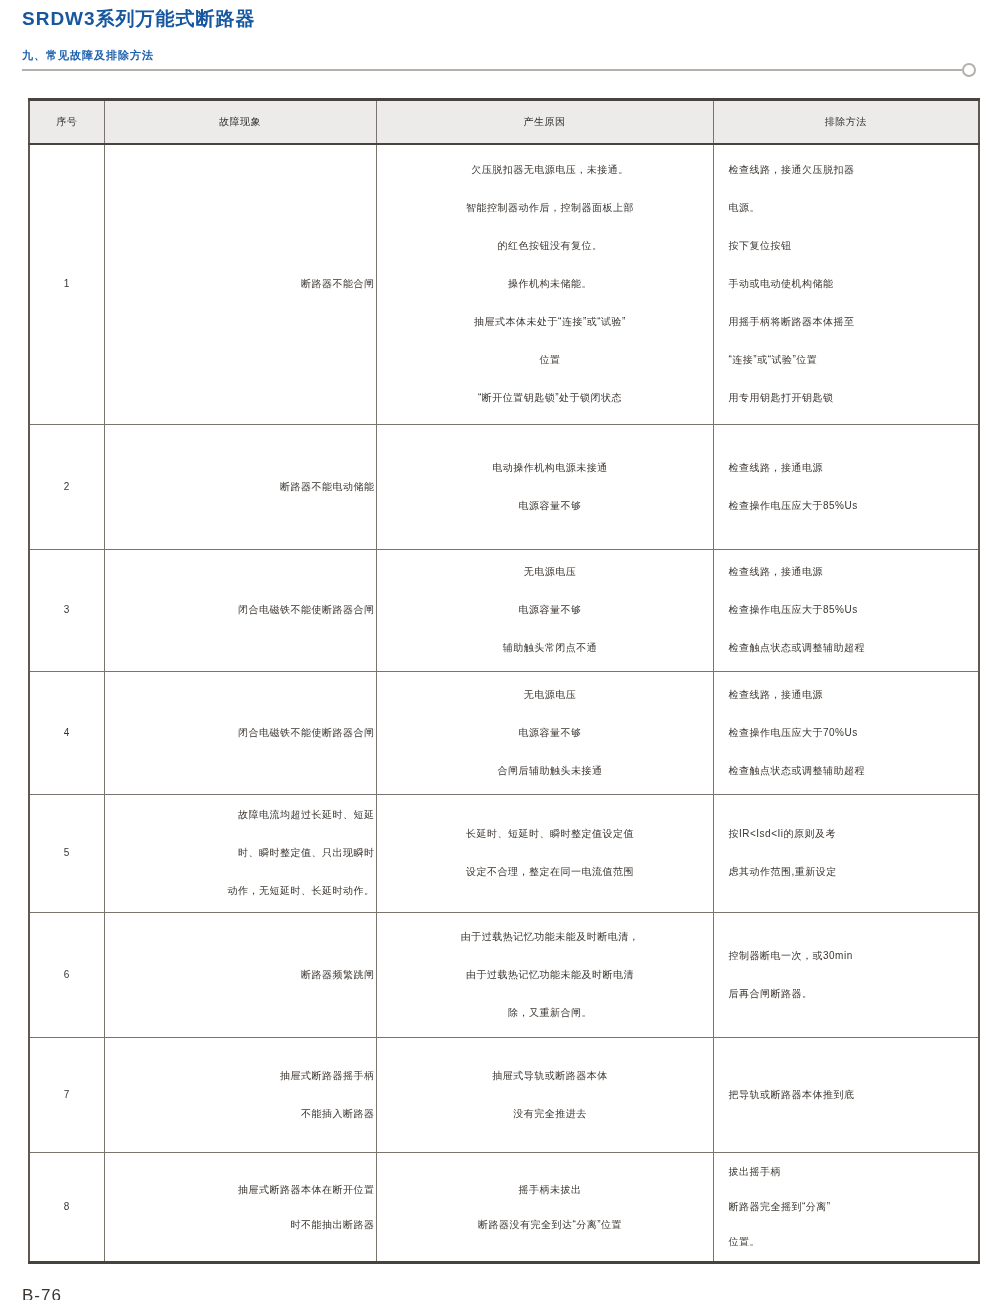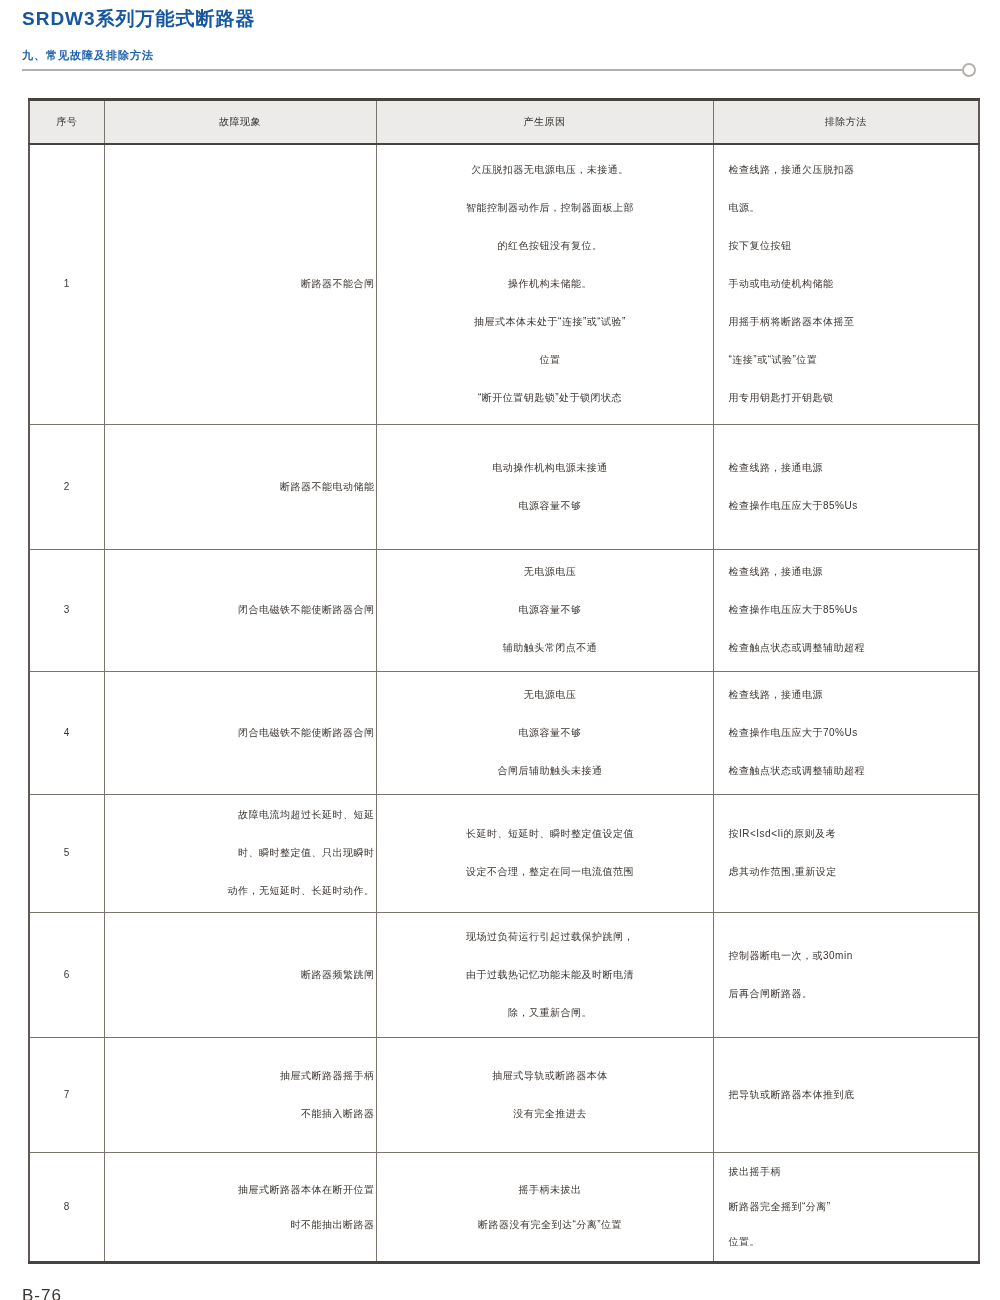--- a/index.html
+++ b/index.html
@@ -196,21 +196,21 @@
           </td>
         </tr>
         <tr>
           <td class="col-no">
             <div class="cell-line">6</div>
           </td>
           <td class="col-symptom">
             <div class="cell-line">断路器频繁跳闸</div>
           </td>
           <td class="col-cause">
-            <div class="cell-line">现场过负荷运行引起过载保护跳闸，</div>
+            <div class="cell-line">由于过载热记忆功能未能及时断电清，</div>
             <div class="cell-line">由于过载热记忆功能未能及时断电清</div>
             <div class="cell-line">除，又重新合闸。</div>
           </td>
           <td class="col-remedy">
             <div class="cell-line">控制器断电一次，或30min</div>
             <div class="cell-line">后再合闸断路器。</div>
           </td>
         </tr>
         <tr>
           <td class="col-no">

